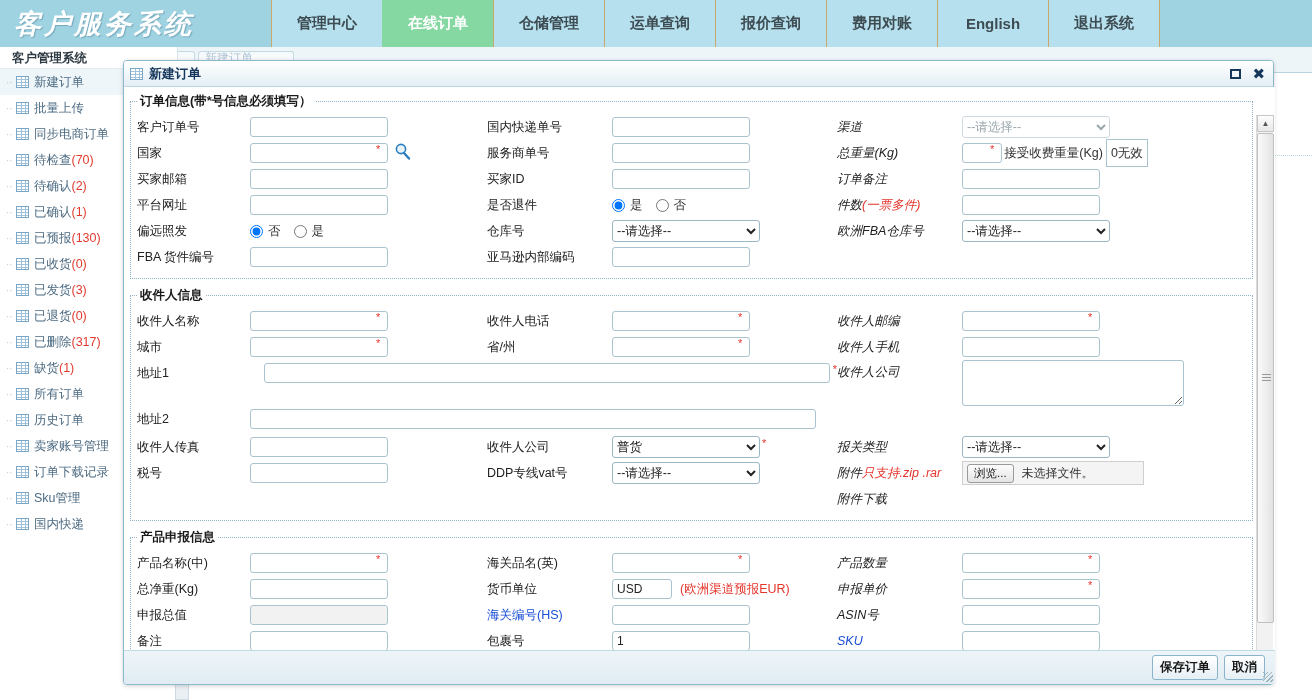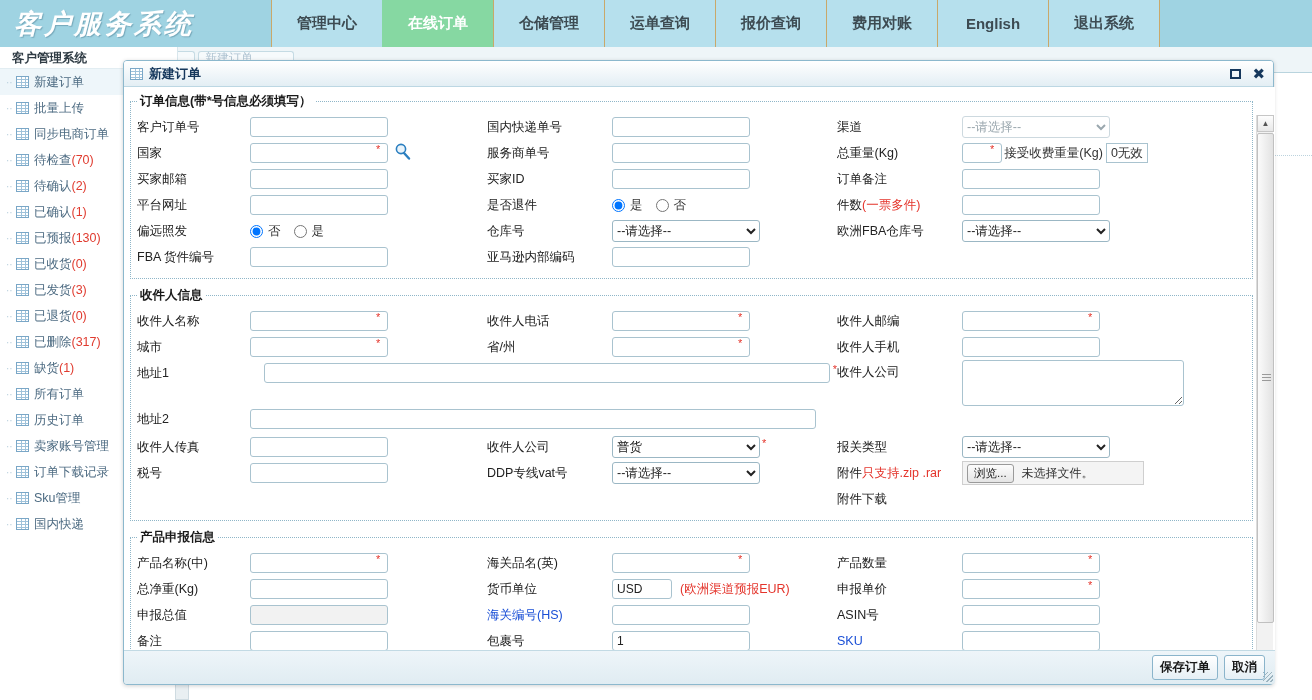--- a/index.html
+++ b/index.html
@@ -178,21 +178,21 @@
   .row { display: flex; align-items: flex-start; height: 26px; }
   .cell { display: flex; align-items: center; height: 26px; }
   .c1 { width: 350px; }
   .c2 { width: 350px; }
   .c3 { width: 360px; }
   .lbl {
     font-size: 12.5px; color: #222; width: 113px; flex: none;
     white-space: nowrap;
   }
   .lbl.w2 { width: 125px; }
-  .lbl.w3 { width: 125px; }
+  .lbl.w3 { width: 125px; font-style: italic; }
   .lbl-red { color: #e4342b; }
   .lbl-link { color: #1a4fd6; }
 
   input.tb {
     height: 20px; width: 138px;
     border: 1px solid #a9c3cf; border-radius: 3px;
     background: #ffffff; font-size: 12px; padding: 0 4px;
     font-family: "Liberation Sans", sans-serif; color: #222;
     outline: none;
   }
@@ -217,21 +217,21 @@
   .star { color: #e4342b; font-size: 11px; margin-left: -12px;
           position: relative; top: -4px; z-index: 2; pointer-events: none; }
   .star.far { margin-left: 2px; top: -4px; }
 
   .radio-wrap { display: flex; align-items: center; gap: 3px; font-size: 12.5px; }
   .radio-wrap input { margin: 0 2px 0 0; }
   .radio-wrap label { margin-right: 10px; }
 
   .note-red { color: #e4342b; font-size: 12.5px; margin-left: 8px; }
   .small-box {
-    border: 1px solid #a9c3cf; height: 20px; display: flex; align-items: center;
+    border: 1px solid #a9c3cf; height: 28px; display: flex; align-items: center;
     padding: 0 4px; font-size: 12.5px; background: #fff;
   }
 
   .filebox {
     display: flex; align-items: center; gap: 8px;
     background: #f4f4f4; border: 1px solid #cfcfcf;
     height: 24px; width: 182px; padding: 0 4px;
   }
   .browse-btn {
     border: 1px solid #9a9a9a; border-radius: 3px;

